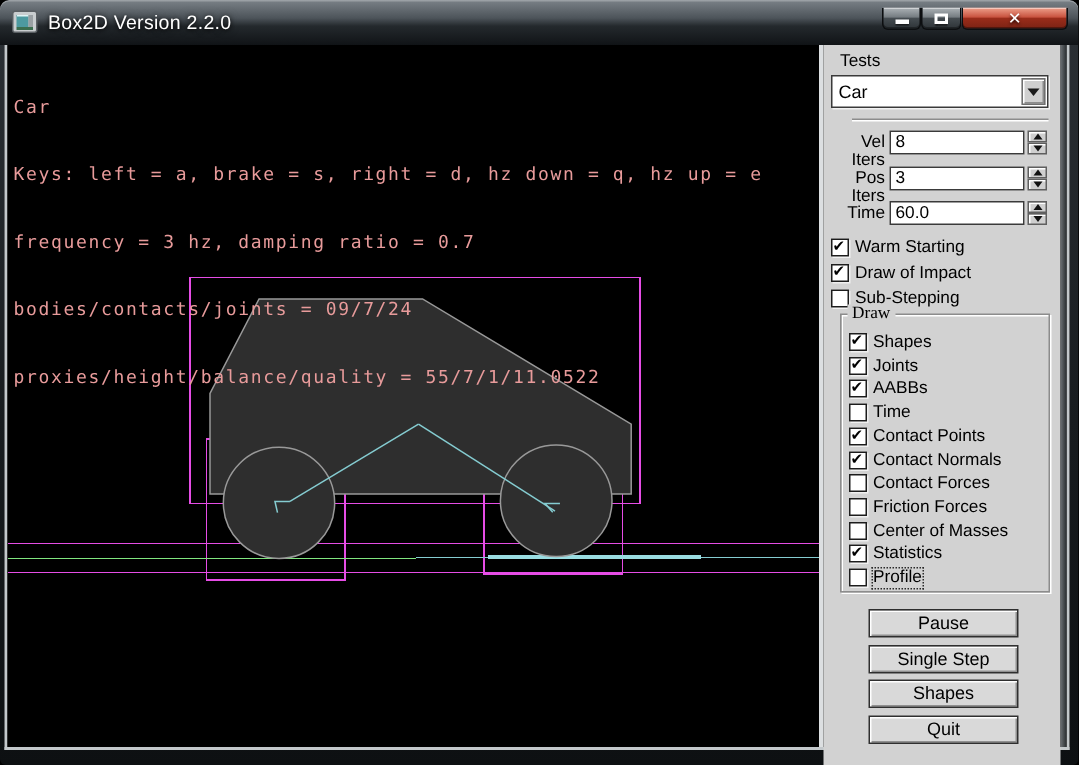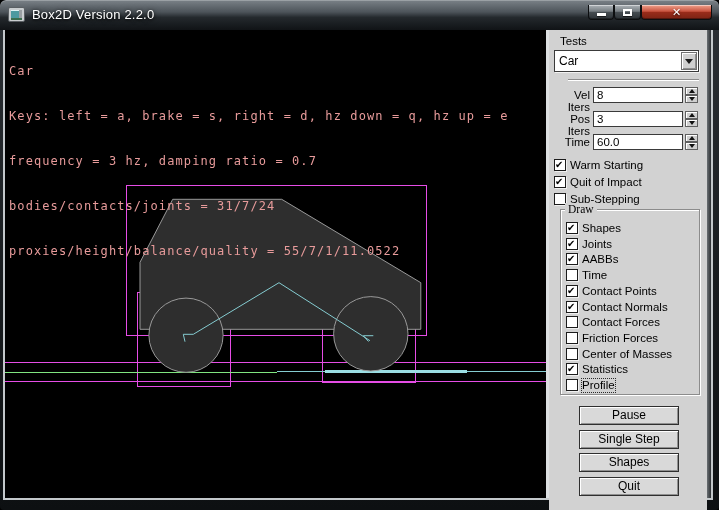--- a/index.html
+++ b/index.html
@@ -189,21 +189,21 @@
           <line x1="274" y1="252.7" x2="365" y2="310.7"></line>
           <polyline points="188.3,304.3 178.3,304.3 180,311.7"></polyline>
           <polyline points="368.3,305.7 358.3,305.7 363.5,311.5"></polyline>
         </g>
       </svg>
 
       <div class="stats">
         <div>Car</div>
         <div>Keys: left = a, brake = s, right = d, hz down = q, hz up = e</div>
         <div>frequency = 3 hz, damping ratio = 0.7</div>
-        <div>bodies/contacts/joints = 31/7/24</div>
+        <div>bodies/contacts/joints = 09/7/24</div>
         <div>proxies/height/balance/quality = 55/7/1/11.0522</div>
       </div>
     </div>
 
     <div class="col-sep"></div>
 
     <div class="panel">
 
       <div class="lbl" style="left:11px; top:5px;">Tests</div>
 
@@ -254,21 +254,21 @@
             </div>
         </div>
       </div>
 
       <div class="chk-row" style="left:5px; top:129px;">
         <div class="chk-box checked"></div>
         <div class="chk-label">Warm Starting</div>
       </div>
       <div class="chk-row" style="left:5px; top:146px;">
         <div class="chk-box checked"></div>
-        <div class="chk-label">Quit of Impact</div>
+        <div class="chk-label">Draw of Impact</div>
       </div>
       <div class="chk-row" style="left:5px; top:163px;">
         <div class="chk-box"></div>
         <div class="chk-label">Sub-Stepping</div>
       </div>
 
       <div class="group-label">Draw</div>
       <div class="groupbox"></div>
 
       <div class="chk-row" style="left:17px; top:192px;">

